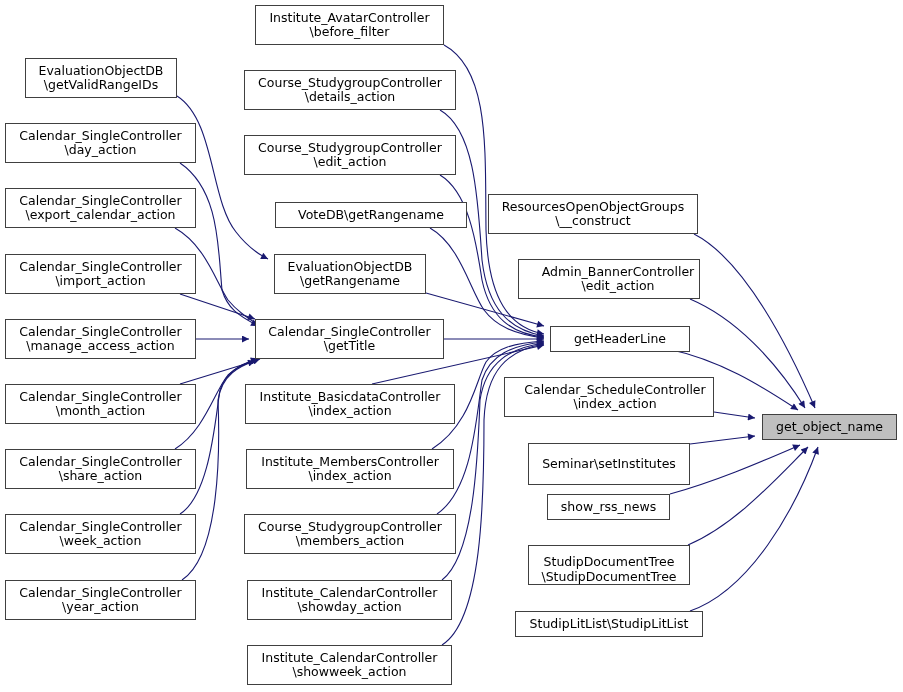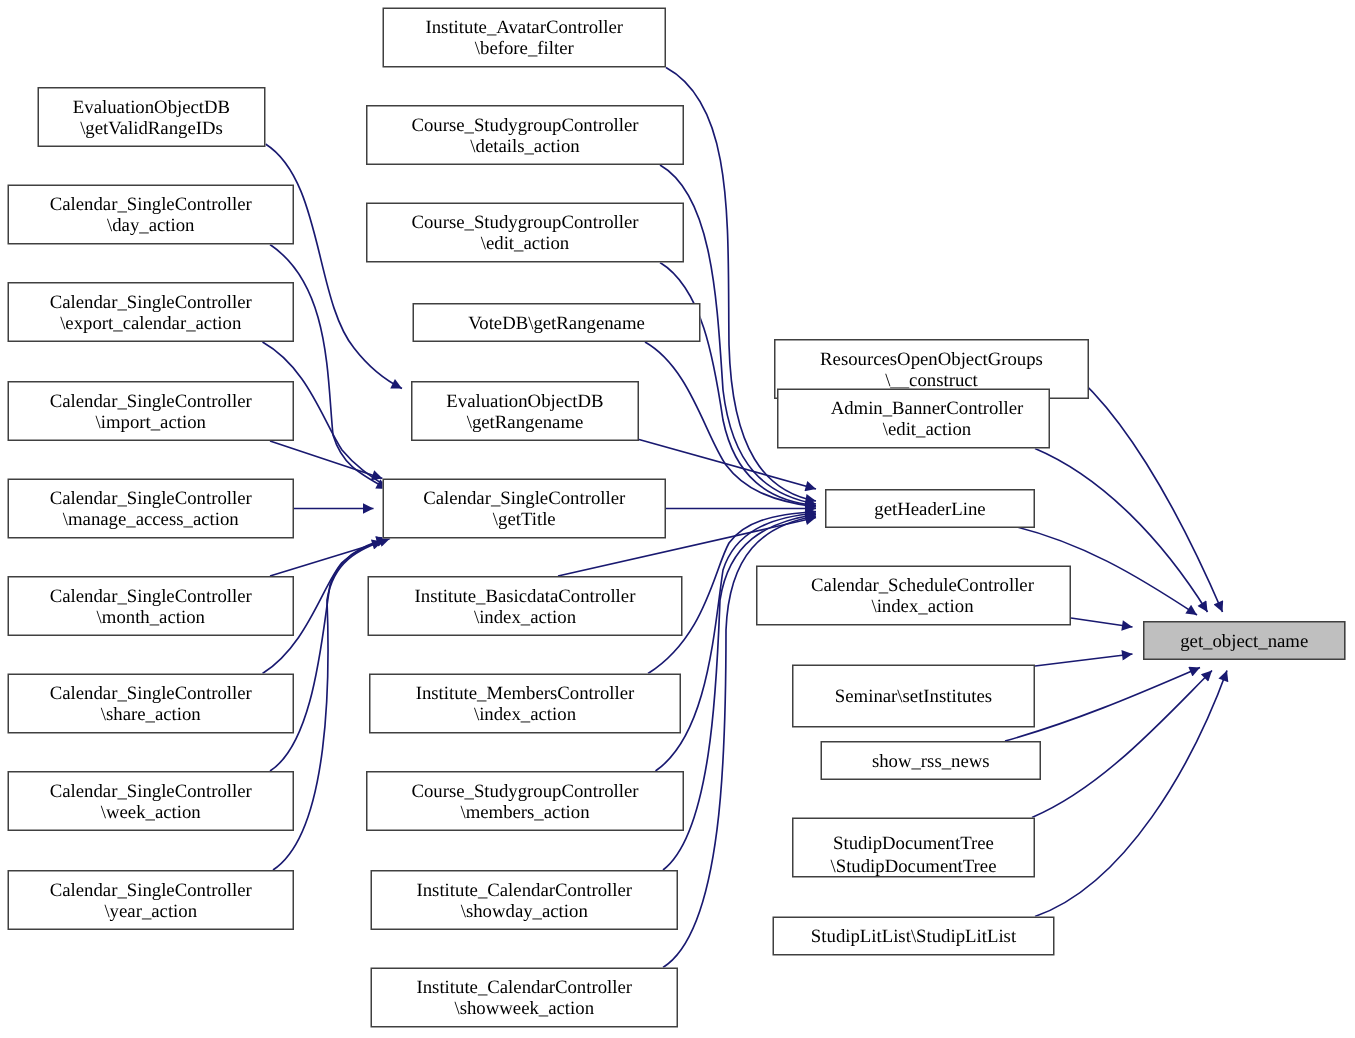--- a/index.html
+++ b/index.html
@@ -7,21 +7,21 @@
   svg#edges { position: absolute; left: 0; top: 0; width: 903px; height: 692px; }
   .node {
     position: absolute; box-sizing: border-box;
     border: 1px solid #404040; background: #ffffff;
     font-family: "DejaVu Sans", sans-serif; font-size: 12.5px; line-height: 14.5px;
     color: #000000; text-align: center;
     display: flex; flex-direction: column; justify-content: center; align-items: center;
     white-space: nowrap; cursor: pointer;
   }
   .node.target { background: #bfbfbf; }
-  .node span { display: block; font-family: Liberation Serif, serif; }
+  .node span { display: block; }
 </style>
 </head>
 <body>
 
 <div id="stage">
   <svg id="edges" xmlns="http://www.w3.org/2000/svg">
       <defs>
         <marker id="arrowhead" viewBox="0 0 10 10" refX="10" refY="5" markerWidth="9" markerHeight="7" markerUnits="userSpaceOnUse" orient="auto">
           <path d="M0,0 L10,5 L0,10 z" fill="#191970"></path>
         </marker>
@@ -128,39 +128,39 @@
         <span>\members_action</span>
       </div>
       <div class="node" style="left: 247px; top: 580px; width: 205px; height: 40px;">
         <span>Institute_CalendarController</span>
         <span>\showday_action</span>
       </div>
       <div class="node" style="left: 247px; top: 645px; width: 205px; height: 40px;">
         <span>Institute_CalendarController</span>
         <span>\showweek_action</span>
       </div>
-      <div class="node" style="left: 516px; top: 194px; width: 210px; height: 40px; margin-top: 32px;">
+      <div class="node" style="left: 488px; top: 194px; width: 210px; height: 40px;">
         <span>ResourcesOpenObjectGroups</span>
         <span>\__construct</span>
       </div>
       <div class="node" style="left: 518px; top: 259px; width: 182px; height: 40px; padding-left: 18px;">
         <span>Admin_BannerController</span>
         <span>\edit_action</span>
       </div>
       <div class="node" style="left: 550px; top: 326px; width: 140px; height: 26px;">
         <span>getHeaderLine</span>
       </div>
       <div class="node" style="left: 504px; top: 377px; width: 210px; height: 40px; padding-left: 12px;">
         <span>Calendar_ScheduleController</span>
         <span>\index_action</span>
       </div>
       <div class="node" style="left: 528px; top: 443px; width: 162px; height: 42px;">
         <span>Seminar\setInstitutes</span>
       </div>
-      <div class="node" style="left: 547px; top: 494px; width: 147px; height: 26px;">
+      <div class="node" style="left: 547px; top: 494px; width: 123px; height: 26px;">
         <span>show_rss_news</span>
       </div>
       <div class="node" style="left: 528px; top: 545px; width: 162px; height: 40px; justify-content: flex-end;">
         <span>StudipDocumentTree</span>
         <span>\StudipDocumentTree</span>
       </div>
       <div class="node" style="left: 515px; top: 611px; width: 188px; height: 26px;">
         <span>StudipLitList\StudipLitList</span>
       </div>
       <div class="node target" style="left: 762px; top: 414px; width: 135px; height: 26px;">

